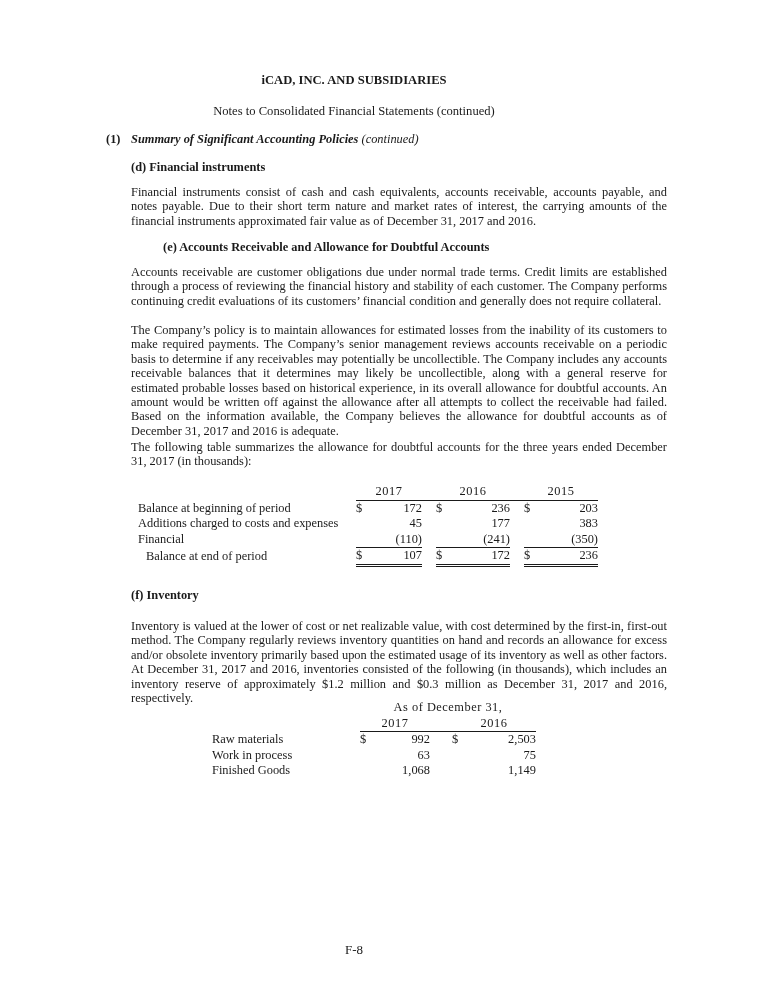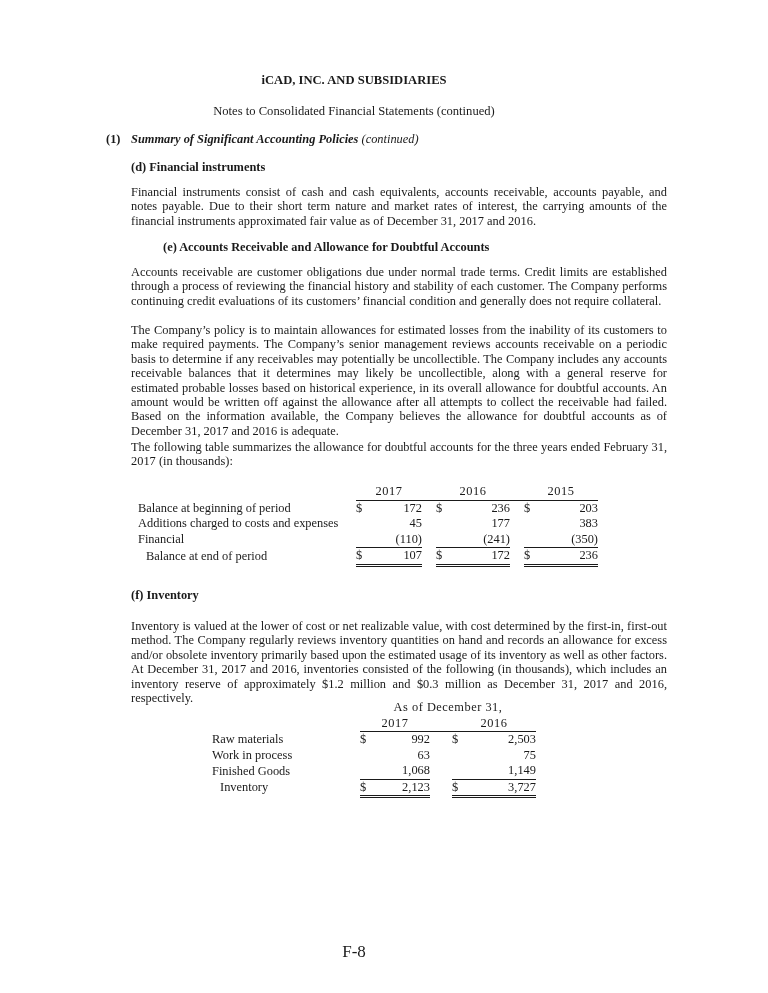--- a/index.html
+++ b/index.html
@@ -20,21 +20,21 @@
 
   table.fin { position: absolute; border-collapse: collapse; font-size: 12.4px; }
   table.fin td, table.fin th { padding: 0; height: 15.5px; line-height: 15px; white-space: nowrap; }
   table.fin th { font-weight: normal; text-align: center; letter-spacing: 0.5px; }
   .num { text-align: right; }
   .dol { text-align: left; }
   .bt { border-top: 1px solid #1a1a1a; }
   .dbl { border-bottom: 3px double #1a1a1a; }
   .hdrline { border-bottom: 1px solid #1a1a1a; }
   .indent { padding-left: 8px !important; }
-  .pagenum { top: 942px; font-size: 17px; text-align: center; }
+  .pagenum { top: 942px; font-size: 13px; text-align: center; }
 </style>
 </head>
 <body>
 
 <div class="abs center company">iCAD, INC. AND SUBSIDIARIES</div>
 <div class="abs center subtitle">Notes to Consolidated Financial Statements (continued)</div>
 
 <div class="abs note-num">(1)</div>
 <div class="abs note-title"><b>Summary of Significant Accounting Policies</b><span> (continued)</span></div>
 
@@ -44,21 +44,21 @@
   </div>
 
 <div class="abs heading" style="top:240px;margin-left:32px;">(e) Accounts Receivable and Allowance for Doubtful Accounts</div>
 <div class="abs para" style="top:265px;">
     <p>Accounts receivable are customer obligations due under normal trade terms. Credit limits are established through a process of reviewing the financial history and stability of each customer. The Company performs continuing credit evaluations of its customers’ financial condition and generally does not require collateral.</p>
   </div>
 <div class="abs para" style="top:323px;">
     <p>The Company’s policy is to maintain allowances for estimated losses from the inability of its customers to make required payments. The Company’s senior management reviews accounts receivable on a periodic basis to determine if any receivables may potentially be uncollectible. The Company includes any accounts receivable balances that it determines may likely be uncollectible, along with a general reserve for estimated probable losses based on historical experience, in its overall allowance for doubtful accounts. An amount would be written off against the allowance after all attempts to collect the receivable had failed. Based on the information available, the Company believes the allowance for doubtful accounts as of December 31, 2017 and 2016 is adequate.</p>
   </div>
 <div class="abs para" style="top:440px;">
-    <p>The following table summarizes the allowance for doubtful accounts for the three years ended February 31, 2017 (in thousands):</p>
+    <p>The following table summarizes the allowance for doubtful accounts for the three years ended December 31, 2017 (in thousands):</p>
   </div>
 
 <table class="fin" style="left:138px; top:484px;">
   <colgroup>
     <col style="width:218px">
       <col style="width:14px">
       <col style="width:52px">
       <col style="width:14px">
       <col style="width:12px">
       <col style="width:62px">
@@ -164,24 +164,16 @@
     <td class="num">75</td>
   </tr>
   <tr>
     <td>Finished Goods</td>
     <td></td>
     <td class="num">1,068</td>
     <td></td>
     <td></td>
     <td class="num">1,149</td>
   </tr>
-  <tr>
-    <td class="indent">Inventory</td>
-    <td class="dol bt dbl">$</td>
-    <td class="num bt dbl">2,123</td>
-    <td></td>
-    <td class="dol bt dbl">$</td>
-    <td class="num bt dbl">3,727</td>
-  </tr>
 </tbody>
   </table>
 
 <div class="abs center pagenum">F-8</div>
 
 </body></html>

